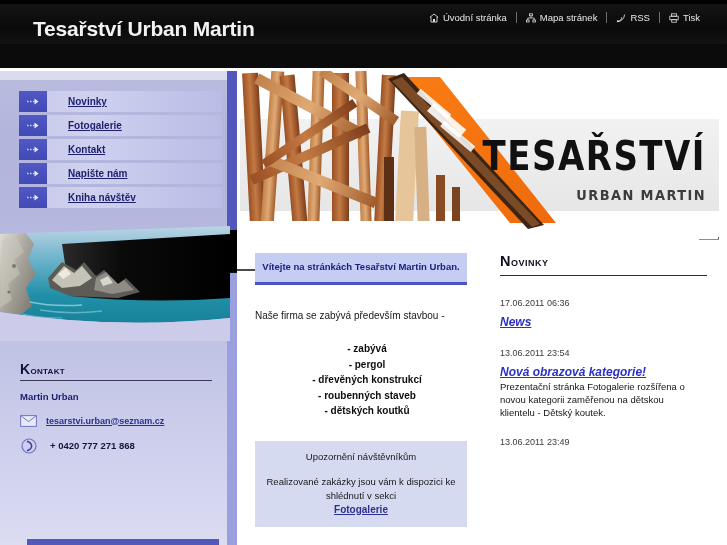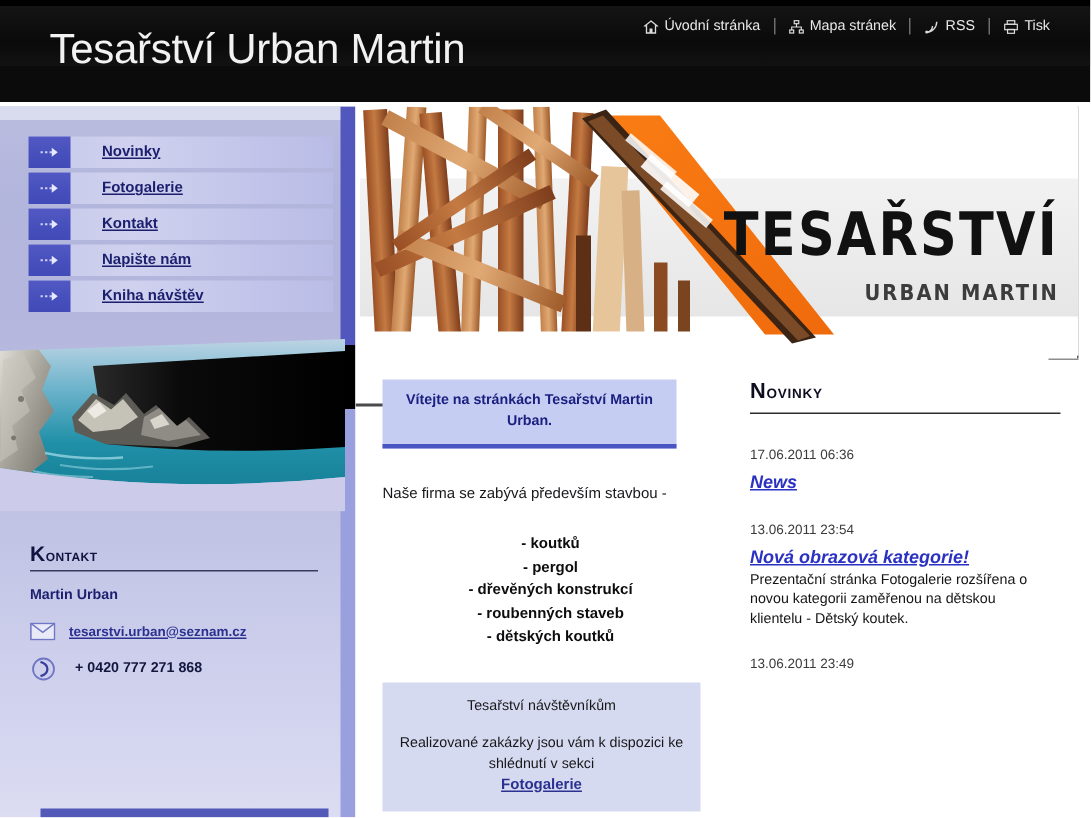--- a/index.html
+++ b/index.html
@@ -38,22 +38,22 @@
     position: absolute;
     left: 0; top: 4px;
     width: 727px; height: 40px;
     background: linear-gradient(180deg, #141414 0%, #0a0a0a 60%, #121212 100%);
   }
   #site-title {
     position: absolute;
     left: 33px;
     top: 17px;
     color: #f2f2f2;
-    font-size: 28px;
-    font-weight: normal;
+    font-size: 21px;
+    font-weight: bold;
     letter-spacing: -0.2px;
     white-space: nowrap;
     font-family: "Liberation Sans", sans-serif;
     z-index: 4;
   }
   #topnav {
     position: absolute;
     right: 18px;
     top: 12px;
     display: flex;
@@ -298,21 +298,21 @@
     width: 490px;
     height: 292px;
   }
   #col-left {
     position: absolute;
     left: 18px;
     top: 0px;
     width: 232px;
   }
   #welcome-box {
-    width: 196px;
+    width: 212px;
     background: #c6cdf2;
     border-bottom: 3px solid #4a55c4;
     color: #1b2080;
     font-size: 9.5px;
     font-weight: bold;
     text-align: center;
     line-height: 14px;
     padding: 7px 6px 8px 6px;
     box-sizing: border-box;
   }
@@ -657,28 +657,28 @@
         <text x="466" y="129" text-anchor="end" font-family="DejaVu Sans, sans-serif" font-size="13" font-weight="bold" fill="#3c3c3c" letter-spacing="1.4" transform="scale(1,1.12) translate(0,-14)">URBAN MARTIN</text>
       </svg>
     </div>
 
     <div id="content-cols">
 
       <div id="col-left">
         <div id="welcome-box">Vítejte na stránkách Tesařství Martin Urban.</div>
         <div id="intro-text">Naše firma se zabývá především stavbou -</div>
         <div id="services-list">
-          <div>- koutků</div>
+          <div>- zabývá</div>
           <div>- pergol</div>
           <div>- dřevěných konstrukcí</div>
           <div>- roubenných staveb</div>
           <div>- dětských koutků</div>
         </div>
         <div id="notice-box">
-          <div id="notice-title">Tesařství návštěvníkům</div>
+          <div id="notice-title">Upozornění návštěvníkům</div>
           <div>Realizované zakázky jsou vám k dispozici ke shlédnutí v sekci</div>
           <a id="notice-link">Fotogalerie</a>
         </div>
       </div>
 
       <div id="col-right">
         <div id="novinky-heading"><span class="cap">N</span><span>ovinky</span></div>
         <div id="novinky-rule"></div>
 
         <div class="news-item">

